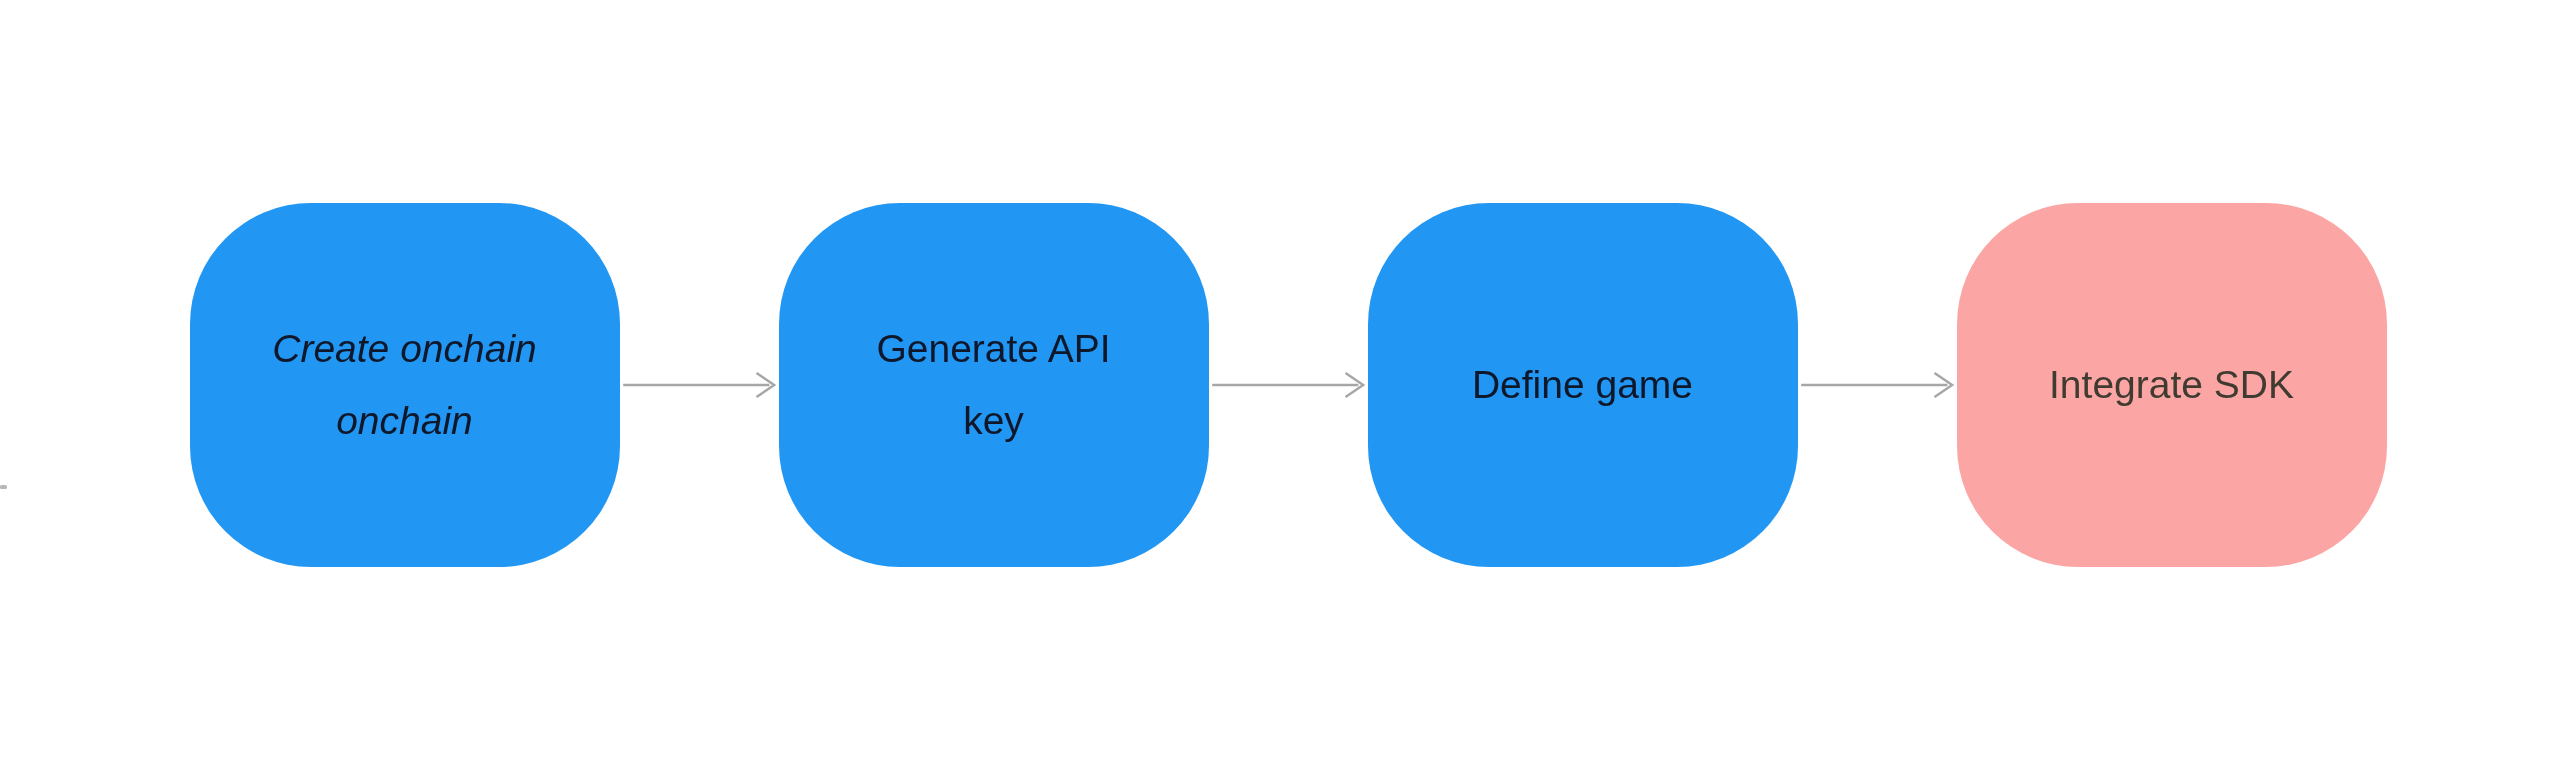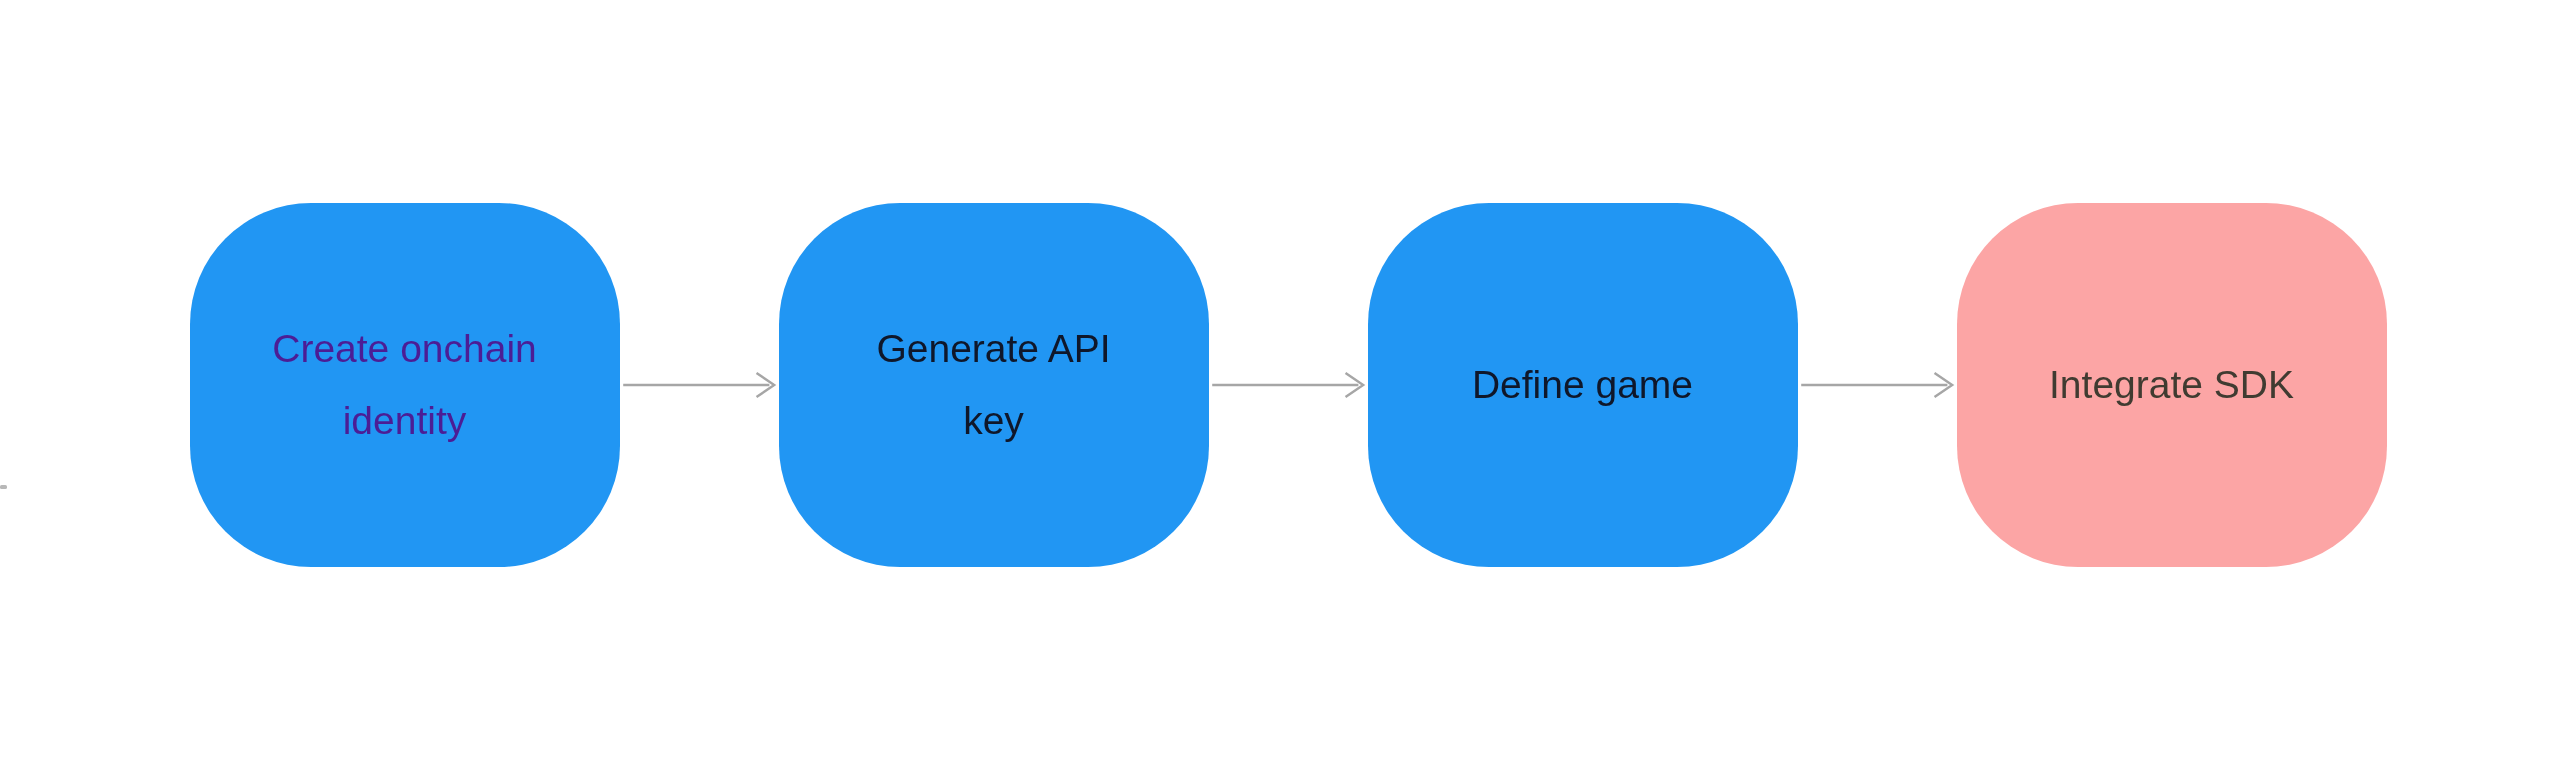--- a/index.html
+++ b/index.html
@@ -62,23 +62,23 @@
     border-radius: 1.6px;
   }
 </style>
 </head>
 <body>
 
 <div class="canvas">
   <div class="flow">
 
     <div class="node" style="background-color: rgb(33, 150, 243);">
-      <div class="node-text" style="color: #4c1d95;">
+      <div class="node-text" style="color: #0f172a; font-style: italic;">
         <span class="node-line">Create onchain</span>
-        <span class="node-line">identity</span>
+        <span class="node-line">onchain</span>
       </div>
     </div>
 
     <svg class="connector" viewBox="0 0 198 64" style="color: rgb(166, 166, 166);">
       <line x1="4" y1="32" x2="186" y2="32" stroke="currentColor" stroke-width="3"></line>
       <path d="M170 17 L192 32 L170 47" fill="none" stroke="currentColor" stroke-width="3" stroke-linejoin="miter"></path>
     </svg>
 
     <div class="node" style="background-color: rgb(33, 150, 243);">
       <div class="node-text" style="color: #0f172a;">

